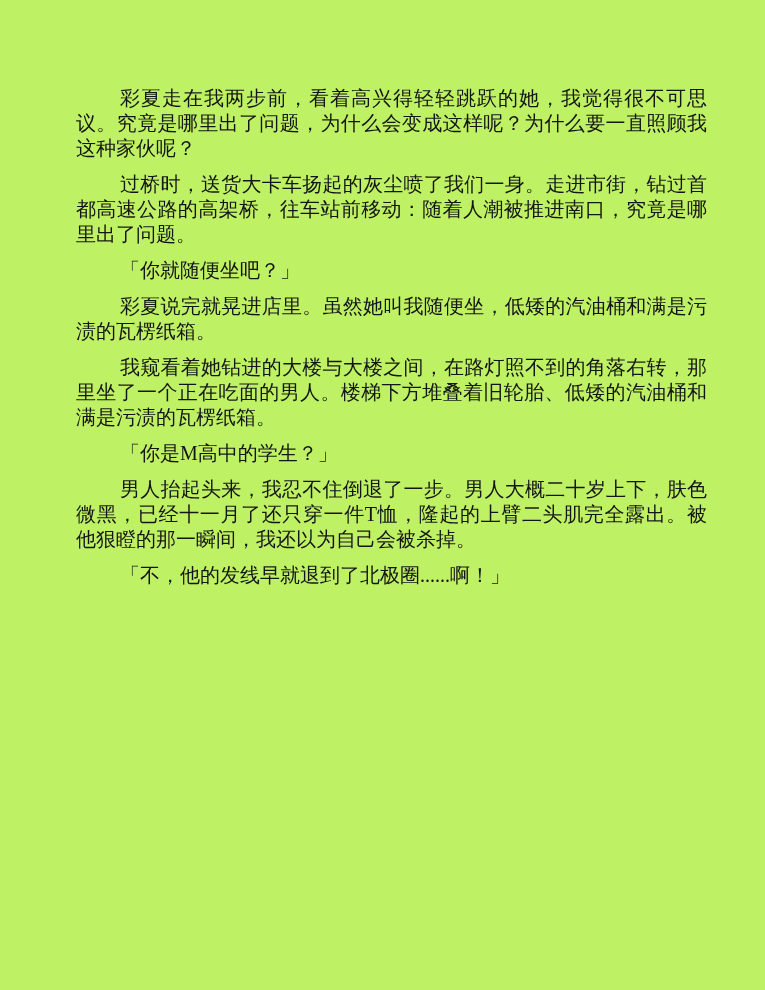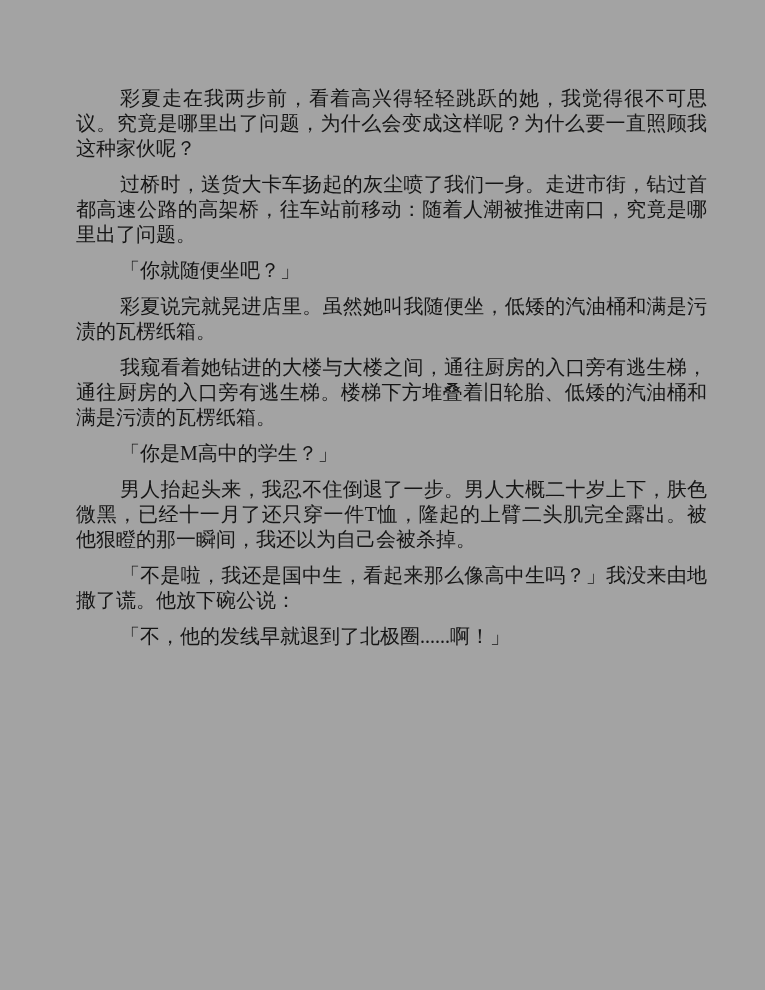--- a/index.html
+++ b/index.html
@@ -10,21 +10,21 @@
   body {
     width: 765px;
     height: 990px;
     overflow: hidden;
   }
   .page {
     box-sizing: border-box;
     width: 765px;
     height: 990px;
     padding: 86px 58px 0 76px;
-    background: #a3a3a3;
+    background: #bef264;
   }
   .text-block {
     font-family: "Liberation Serif", "DejaVu Serif", serif;
     font-size: 20px;
     line-height: 25px;
     color: #151515;
   }
   .para {
     margin: 0 0 11px 0;
     text-align: justify;
@@ -36,19 +36,18 @@
 </head>
 <body>
 
 <div class="page">
   <div class="text-block" style="color: rgb(21, 21, 21);">
 
   <p class="para">彩夏走在我两步前，看着高兴得轻轻跳跃的她，我觉得很不可思议。究竟是哪里出了问题，为什么会变成这样呢？为什么要一直照顾我这种家伙呢？</p>
       <p class="para">过桥时，送货大卡车扬起的灰尘喷了我们一身。走进市街，钻过首都高速公路的高架桥，往车站前移动：随着人潮被推进南口，究竟是哪里出了问题。</p>
       <p class="para">「你就随便坐吧？」</p>
       <p class="para">彩夏说完就晃进店里。虽然她叫我随便坐，低矮的汽油桶和满是污渍的瓦楞纸箱。</p>
-      <p class="para">我窥看着她钻进的大楼与大楼之间，通往厨房的入口旁有逃生梯，通往厨房的入口旁有逃生梯。楼梯下方堆叠着旧轮胎、低矮的汽油桶和满是污渍的瓦楞纸箱。</p>
+      <p class="para">我窥看着她钻进的大楼与大楼之间，在路灯照不到的角落右转，那里坐了一个正在吃面的男人。楼梯下方堆叠着旧轮胎、低矮的汽油桶和满是污渍的瓦楞纸箱。</p>
       <p class="para">「你是M高中的学生？」</p>
       <p class="para">男人抬起头来，我忍不住倒退了一步。男人大概二十岁上下，肤色微黑，已经十一月了还只穿一件T恤，隆起的上臂二头肌完全露出。被他狠瞪的那一瞬间，我还以为自己会被杀掉。</p>
-      <p class="para">「不是啦，我还是国中生，看起来那么像高中生吗？」我没来由地撒了谎。他放下碗公说：</p>
       <p class="para">「不，他的发线早就退到了北极圈......啊！」</p>
     </div>
 </div>
 
 </body></html>

